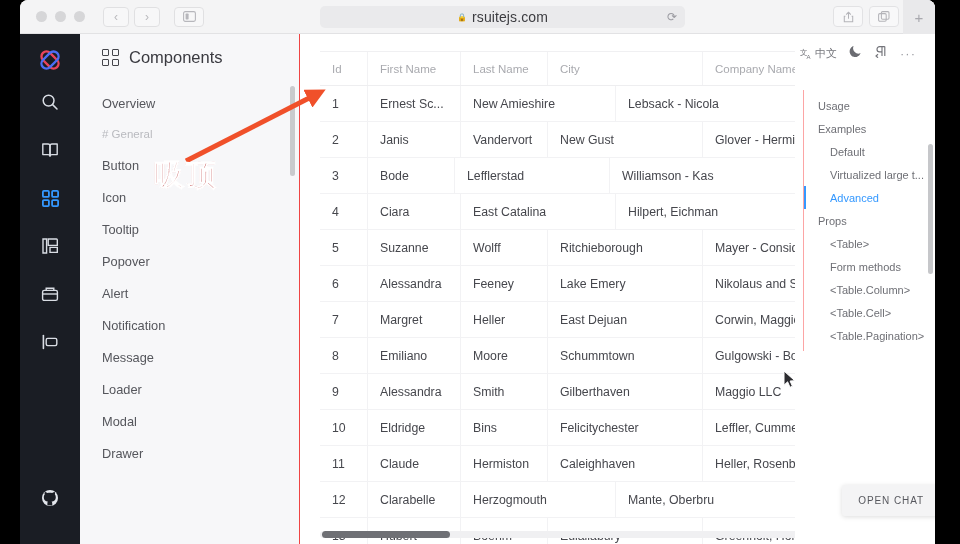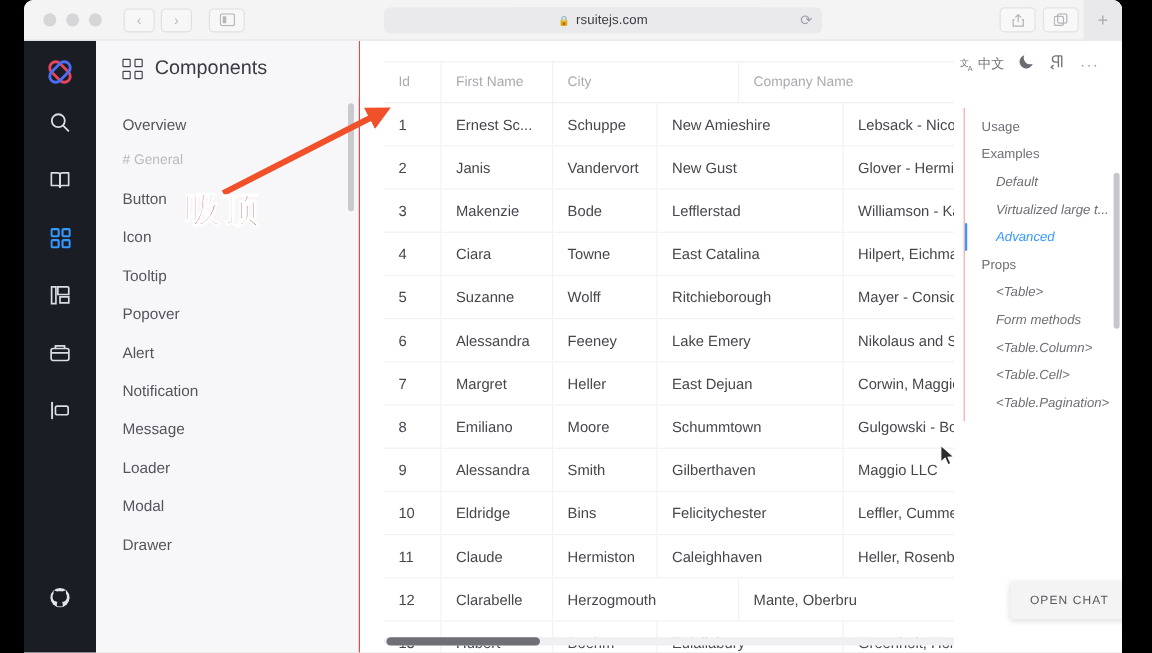--- a/index.html
+++ b/index.html
@@ -46,21 +46,21 @@
   }
 
   #url-bar {
     position: absolute; left: 300px; top: 6px;
     width: 365px; height: 22px;
     background: #eaeaec; border-radius: 5px;
     display: flex; align-items: center; justify-content: center;
     gap: 5px;
   }
   #url-lock { font-size: 8px; color: #9a9aa0; }
-  #url-text { font-size: 11px; color: #3c3c40; letter-spacing: .1px; }
+  #url-text { font-size: 14px; color: #3c3c40; letter-spacing: .1px; }
   #url-reload {
     position: absolute; right: 8px; top: 4px;
     font-size: 12px; color: #9d9da3;
   }
 
   .right-btns {
     position: absolute; right: 36px; top: 6px;
     display: flex; gap: 6px;
   }
   .rb {
@@ -195,21 +195,21 @@
     position: absolute; left: 8px; top: 56px;
     width: 128px;
     border-left: 1px solid #fca5a5;
     padding: 4px 0;
   }
   .toc-item {
     font-size: 11px; color: #6e6f75;
     padding: 5.5px 0 5.5px 14px;
     white-space: nowrap; overflow: hidden;
   }
-  .toc-item.lvl2 { padding-left: 26px; font-style: italic; }
+  .toc-item.lvl2 { padding-left: 26px; }
   .toc-item.active { color: #3498ff; box-shadow: inset 2px 0 0 #3498ff; }
 
   #open-chat {
     position: absolute; right: -5px; bottom: 28px;
     background: #f4f4f5; border-radius: 3px 0 0 3px;
     box-shadow: 0 1px 5px rgba(0,0,0,.14);
     padding: 10px 16px;
     font-size: 10px; letter-spacing: .9px; color: #57585e;
   }
 
@@ -368,49 +368,47 @@
         <div class="nav-item">Drawer</div>
       </div>
       <div id="nav-scroll-thumb"></div>
     </div>
 
     <div id="main">
       <div id="table">
         <div class="trow thead">
           <span class="tcell c-id">Id</span>
           <span class="tcell c-first">First Name</span>
+          <span class="tcell c-last">Last Name</span>
           <span class="tcell c-city">City</span>
           <span class="tcell c-company">Company Name</span>
         </div>
 
         <div class="trow">
           <span class="tcell c-id">1</span>
           <span class="tcell c-first">Ernest Sc...</span>
-          <span class="tcell c-last">Schuppe</span>
           <span class="tcell c-city">New Amieshire</span>
           <span class="tcell c-company">Lebsack - Nicola</span>
         </div>
         <div class="trow">
           <span class="tcell c-id">2</span>
           <span class="tcell c-first">Janis</span>
           <span class="tcell c-last">Vandervort</span>
           <span class="tcell c-city">New Gust</span>
           <span class="tcell c-company">Glover - Hermist</span>
         </div>
         <div class="trow">
           <span class="tcell c-id">3</span>
-          <span class="tcell c-first">Makenzie</span>
           <span class="tcell c-last">Bode</span>
           <span class="tcell c-city">Lefflerstad</span>
           <span class="tcell c-company">Williamson - Kas</span>
         </div>
         <div class="trow">
           <span class="tcell c-id">4</span>
           <span class="tcell c-first">Ciara</span>
-          <span class="tcell c-last">Towne</span>
           <span class="tcell c-city">East Catalina</span>
           <span class="tcell c-company">Hilpert, Eichman</span>
         </div>
         <div class="trow">
           <span class="tcell c-id">5</span>
           <span class="tcell c-first">Suzanne</span>
           <span class="tcell c-last">Wolff</span>
           <span class="tcell c-city">Ritchieborough</span>
           <span class="tcell c-company">Mayer - Considi</span>
         </div>

